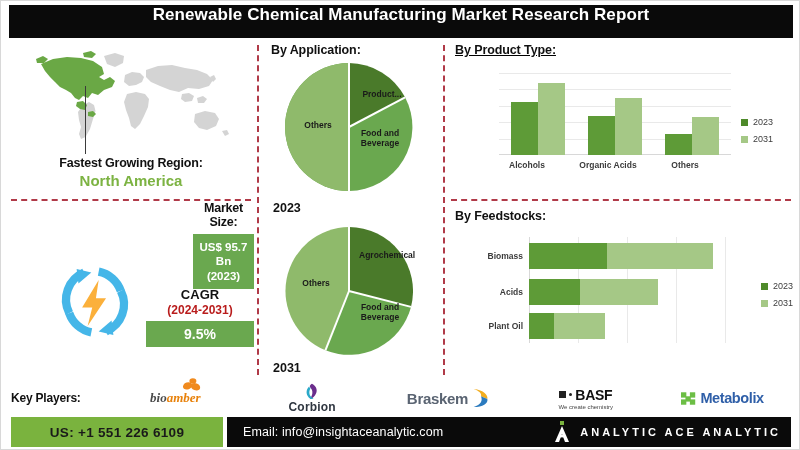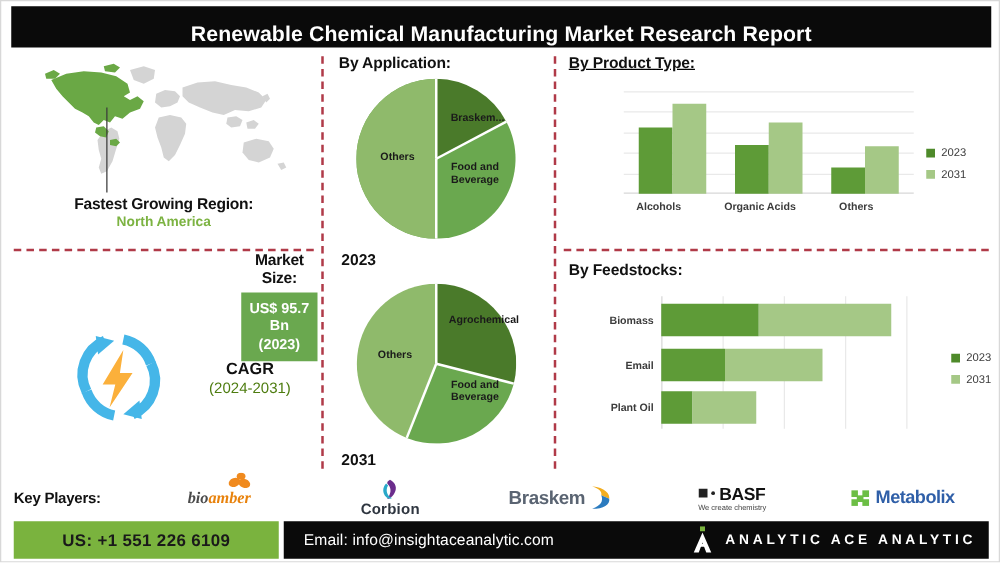--- a/index.html
+++ b/index.html
@@ -14,21 +14,21 @@
     width: 800px; height: 450px;
     position: relative;
     border: 1px solid #d8d8d8;
   }
 
   
   .header {
     position: absolute; left: 8px; top: 4px;
     width: 784px; height: 33px;
     background: #0a0a0a;
-    display: flex; align-items: flex-end; justify-content: center;
+    display: flex; align-items: flex-start; justify-content: center;
   }
   .header-title {
     color: #ffffff;
     font-size: 17px;
     font-weight: bold;
     letter-spacing: .1px;
     white-space: nowrap;
   }
 
   
@@ -47,34 +47,34 @@
   .map-wrap svg { width: 100%; height: 100%; display: block; }
   .leader {
     position: absolute; left: 74px; top: 40px;
     width: 0; height: 68px; border-left: 1px solid #3b3b3b;
   }
   .region-label {
     position: absolute; left: 10px; top: 110px;
     width: 220px; text-align: center;
   }
   .region-title { font-size: 12.5px; font-weight: bold; color: #111; letter-spacing: -.2px;}
-  .region-name { font-size: 11px; font-weight: bold; color: #7cb342; margin-top: 2px; }
+  .region-name { font-size: 15px; font-weight: bold; color: #7cb342; margin-top: 2px; }
 
   
   .ms-block { position: absolute; left: 10px; top: 200px; width: 245px; height: 170px; }
   .ms-col { position: absolute; right: 2px; top: 0; width: 108px; text-align: center; padding-left: 47px; }
   .ms-title { font-size: 12.5px; font-weight: bold; color: #111; letter-spacing: -.2px; }
   .green-box {
     background: #6aa84f; color: #fff; font-weight: bold;
     padding: 6px 4px; line-height: 1.25; margin-top: 5px;
     font-size: 11.5px;
   }
   .cagr-wrap { position: absolute; right: 2px; top: 86px; width: 108px; text-align: center; }
   .cagr-title { font-size: 13px; font-weight: bold; color: #111; }
-  .cagr-years { font-size: 12px; font-weight: normal; color: #4d7c0f; margin-top: 1px; }
+  .cagr-years { font-size: 12px; font-weight: bold; color: #b91c1c; margin-top: 1px; }
   .cagr-val {
     background: #6aa84f; color: #fff; font-weight: bold; font-size: 14px;
     padding: 5px 4px; margin-top: 4px;
   }
   .recycle-icon { position: absolute; left: 38px; top: 55px; width: 92px; height: 92px; }
   .recycle-icon svg { width: 100%; height: 100%; }
 
   
   .mid-col { position: absolute; left: 262px; top: 42px; width: 176px; height: 330px; }
   .sec-title { font-size: 12.5px; font-weight: bold; color: #111; letter-spacing: -.1px; }
@@ -221,20 +221,21 @@
     <div class="ms-col">
       <div class="ms-title">Market Size:</div>
       <div class="green-box">
         <div>US$ 95.7 Bn</div>
         <div>(2023)</div>
       </div>
     </div>
     <div class="cagr-wrap">
       <div class="cagr-title">CAGR</div>
       <div class="cagr-years">(2024-2031)</div>
+      <div class="cagr-val">9.5%</div>
     </div>
     <div class="recycle-icon">
       <svg viewBox="0 0 100 100" xmlns="http://www.w3.org/2000/svg">
         <g fill="none" stroke="#45b6e8" stroke-width="9" stroke-linecap="butt">
           <path d="M22 62 A32 32 0 0 1 38 18"></path>
           <path d="M78 38 A32 32 0 0 1 62 82"></path>
         </g>
         <path d="M30 14 L46 18 L32 30 Z" fill="#45b6e8"></path>
         <path d="M70 86 L54 82 L68 70 Z" fill="#45b6e8"></path>
         <path d="M22 62 A32 32 0 0 0 46 83" fill="none" stroke="#45b6e8" stroke-width="9"></path>
@@ -255,21 +256,21 @@
 
           <path d="M64 64 L64 0 A64 64 0 0 1 120.1 34.3 Z" fill="#4a7a2a"></path>
 
           <path d="M64 64 L120.1 34.3 A64 64 0 0 1 64 128 Z" fill="#6aa84f"></path>
 
           <path d="M64 64 L64 128 A64 64 0 0 1 64 0 Z" fill="#8fba6b"></path>
           <line x1="64" y1="64" x2="64" y2="0" stroke="#fff" stroke-width="2"></line>
           <line x1="64" y1="64" x2="120.1" y2="34.3" stroke="#fff" stroke-width="2"></line>
           <line x1="64" y1="64" x2="64" y2="128" stroke="#fff" stroke-width="2"></line>
         </svg>
-        <div class="pie-slice-label" style="left:70px; top:27px; width:54px;">Braskem...</div>
+        <div class="pie-slice-label" style="left:70px; top:27px; width:54px;">Product...</div>
         <div class="pie-slice-label" style="left:70px; top:66px; width:50px;">Food and Beverage</div>
         <div class="pie-slice-label" style="left:10px; top:58px; width:46px;">Others</div>
       </div>
       <div class="pie-year" style="margin-top:10px; margin-left:-12px;">2023</div>
     </div>
 
     <div class="pie-wrap" style="margin-top:12px; margin-left:22px;">
       <div class="pie" style="width:128px;height:128px;">
         <svg width="128" height="128" viewBox="0 0 128 128" xmlns="http://www.w3.org/2000/svg">
 
@@ -350,21 +351,21 @@
           <div class="hbar-seg s2031" style="left:51.1px; width:77.7px;"></div>
         </div>
 
         <div class="hbar-row" style="left:0; top:76px; width:225px;">
           <div class="hbar-seg s2023" style="left:0; width:24.5px;"></div>
           <div class="hbar-seg s2031" style="left:24.5px; width:51.1px;"></div>
         </div>
       </div>
 
       <div class="hcat-label" style="left:0; top:10px; width:62px;">Biomass</div>
-      <div class="hcat-label" style="left:0; top:46px; width:62px;">Email</div>
+      <div class="hcat-label" style="left:0; top:46px; width:62px;">Acids</div>
       <div class="hcat-label" style="left:0; top:80px; width:62px;">Plant Oil</div>
 
       <div class="legend" style="left:300px; top:48px;">
         <div class="legend-row">
           <span class="legend-swatch s2023"></span>
           <span>2023</span>
         </div>
         <div class="legend-row">
           <span class="legend-swatch s2031"></span>
           <span>2031</span>

